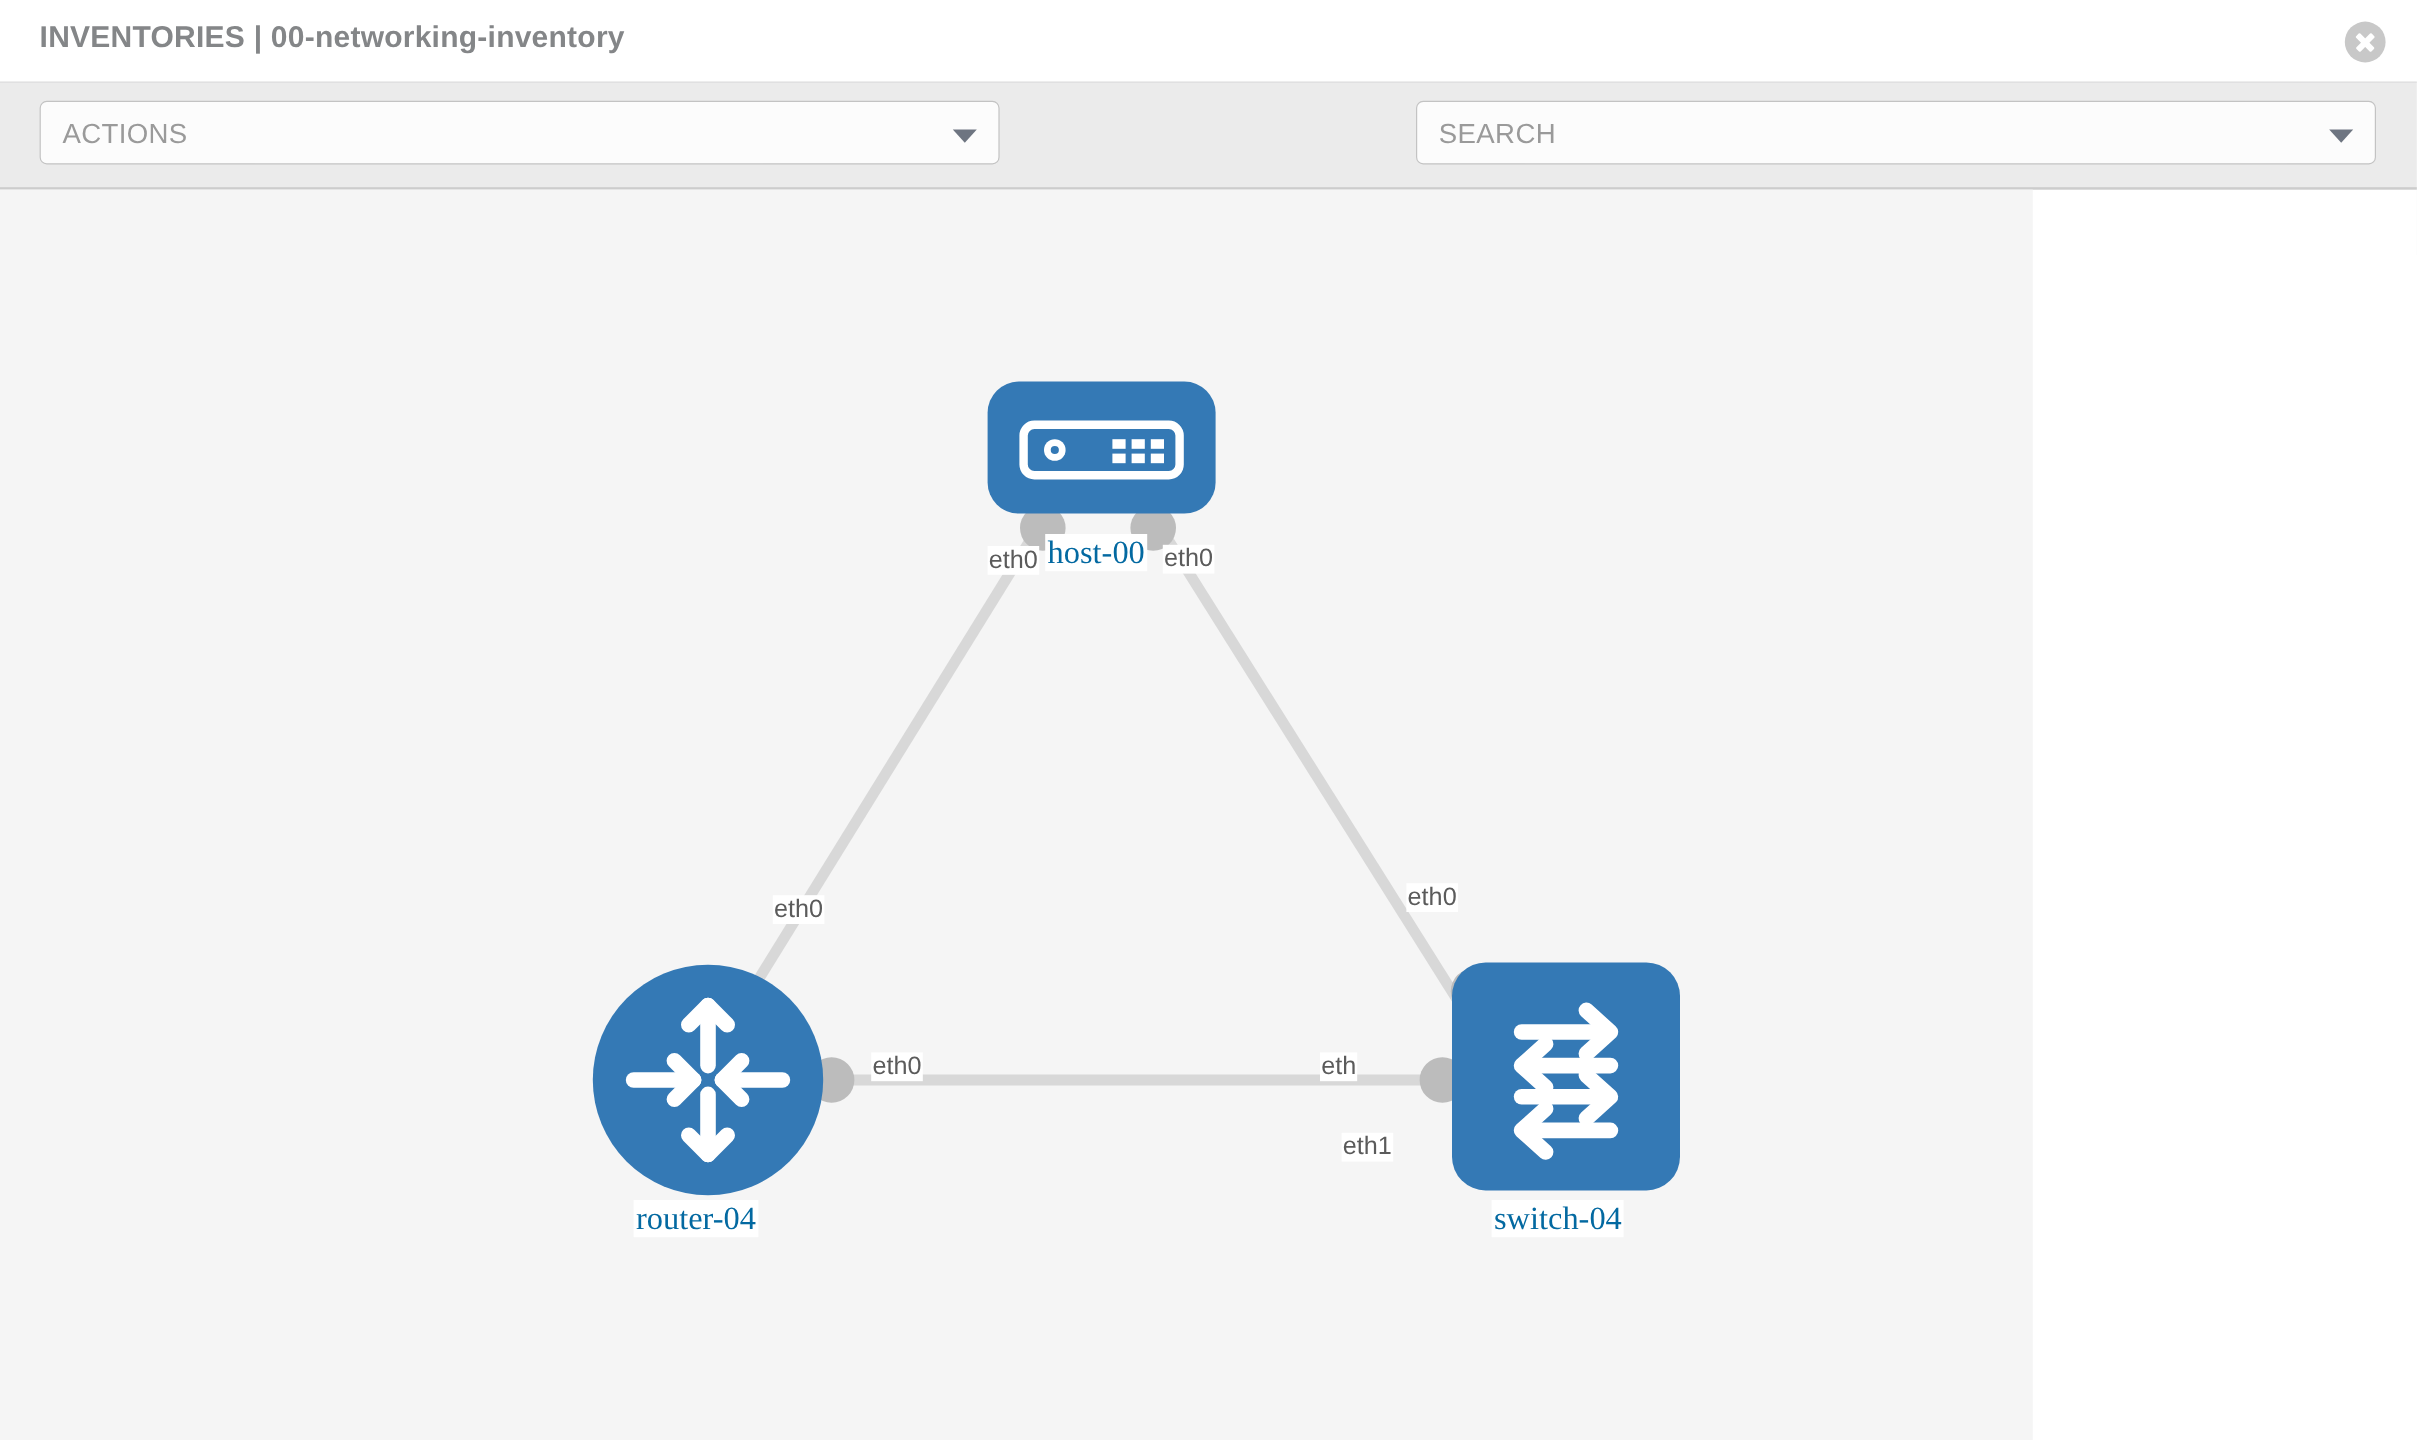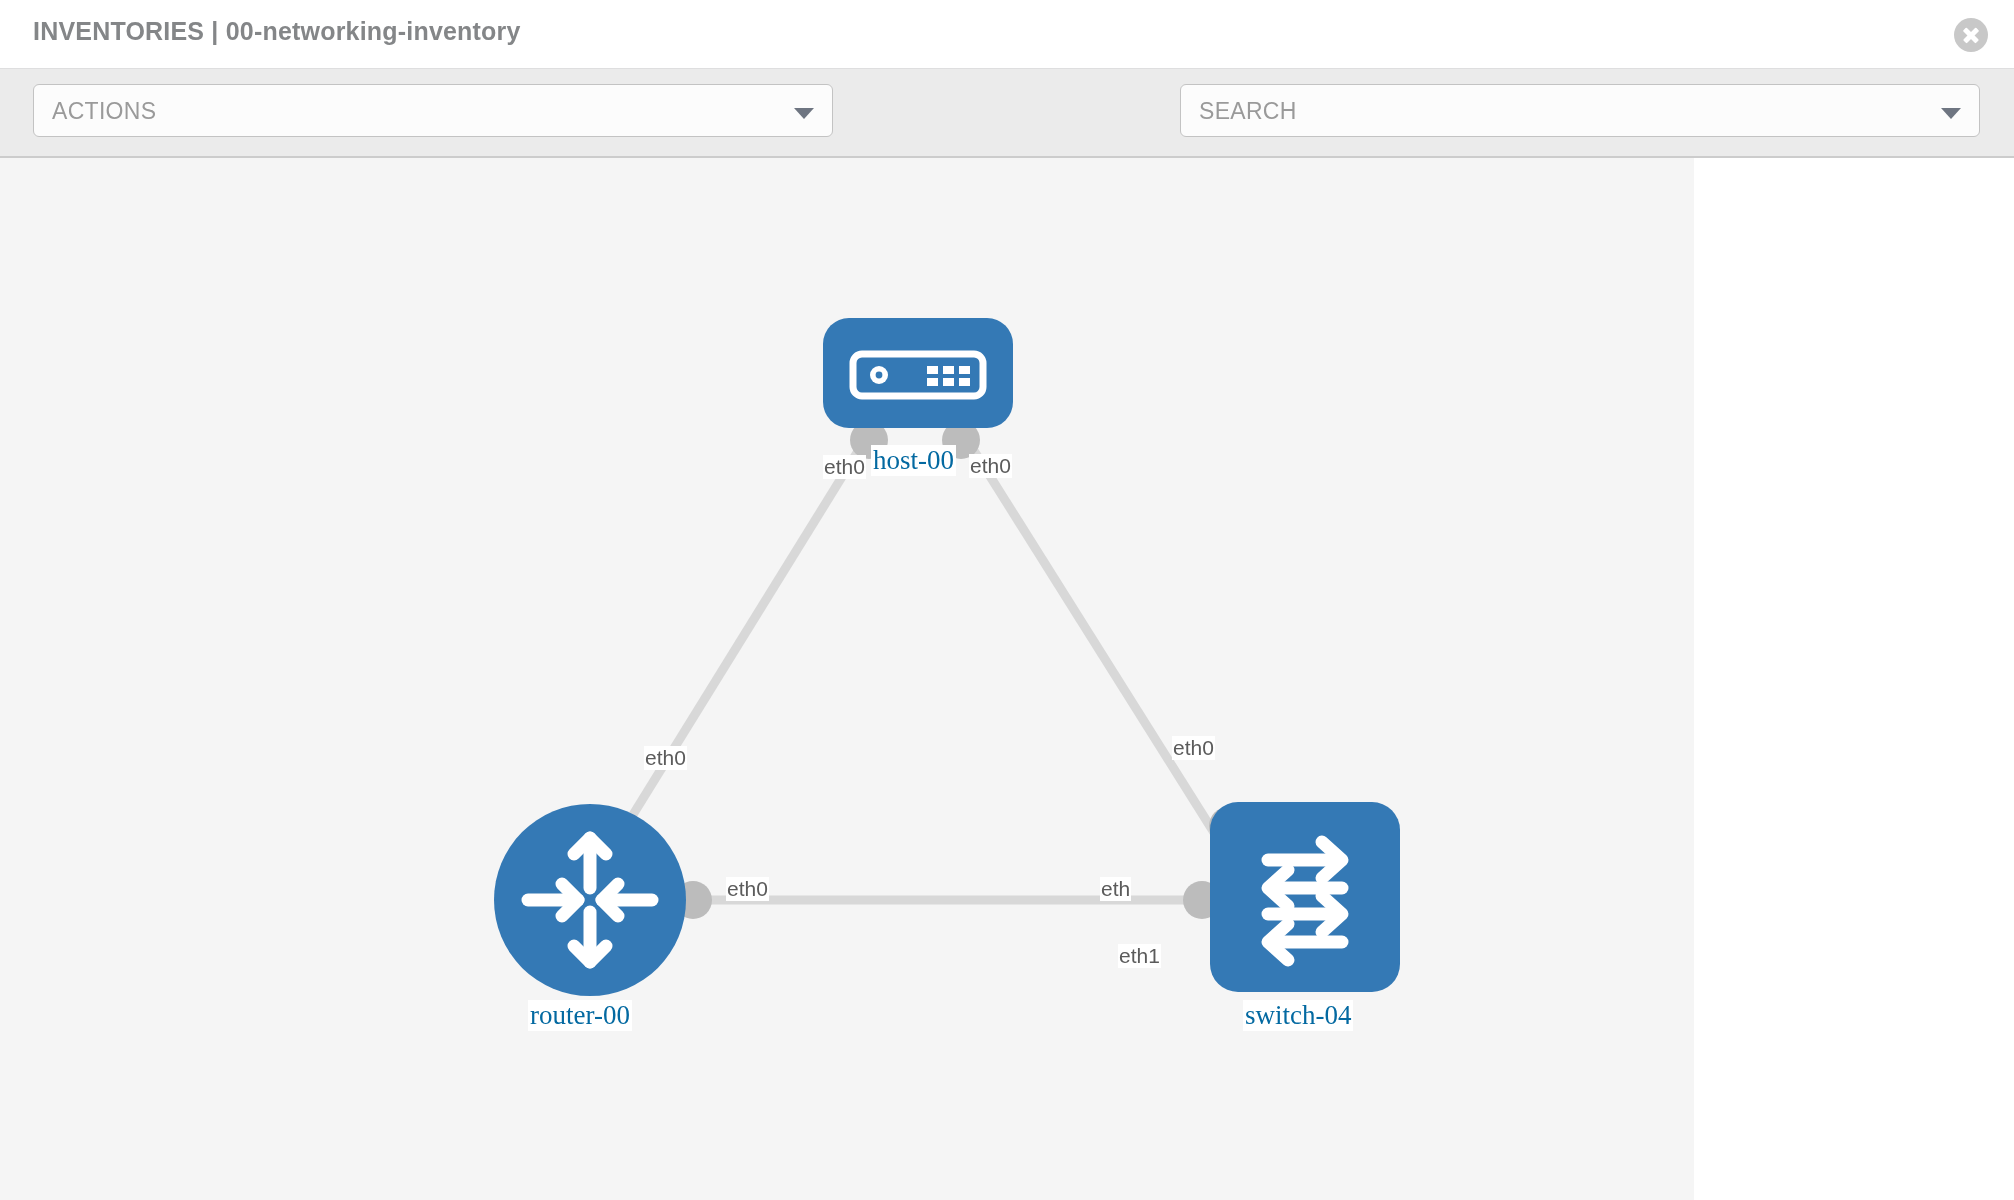--- a/index.html
+++ b/index.html
@@ -304,16 +304,16 @@
 
   <div class="port-label" id="plabel-host-left">eth0</div>
   <div class="port-label" id="plabel-host-right">eth0</div>
   <div class="port-label" id="plabel-router-up">eth0</div>
   <div class="port-label" id="plabel-switch-up">eth0</div>
   <div class="port-label" id="plabel-router-right">eth0</div>
   <div class="port-label" id="plabel-switch-left-a">eth</div>
   <div class="port-label" id="plabel-switch-left-b">eth1</div>
 
   <div class="node-label" id="label-host">host-00</div>
-  <div class="node-label" id="label-router">router-00</div>
+  <div class="node-label" id="label-router">router-04</div>
   <div class="node-label" id="label-switch">switch-04</div>
 
 </div>
 
 </body></html>

